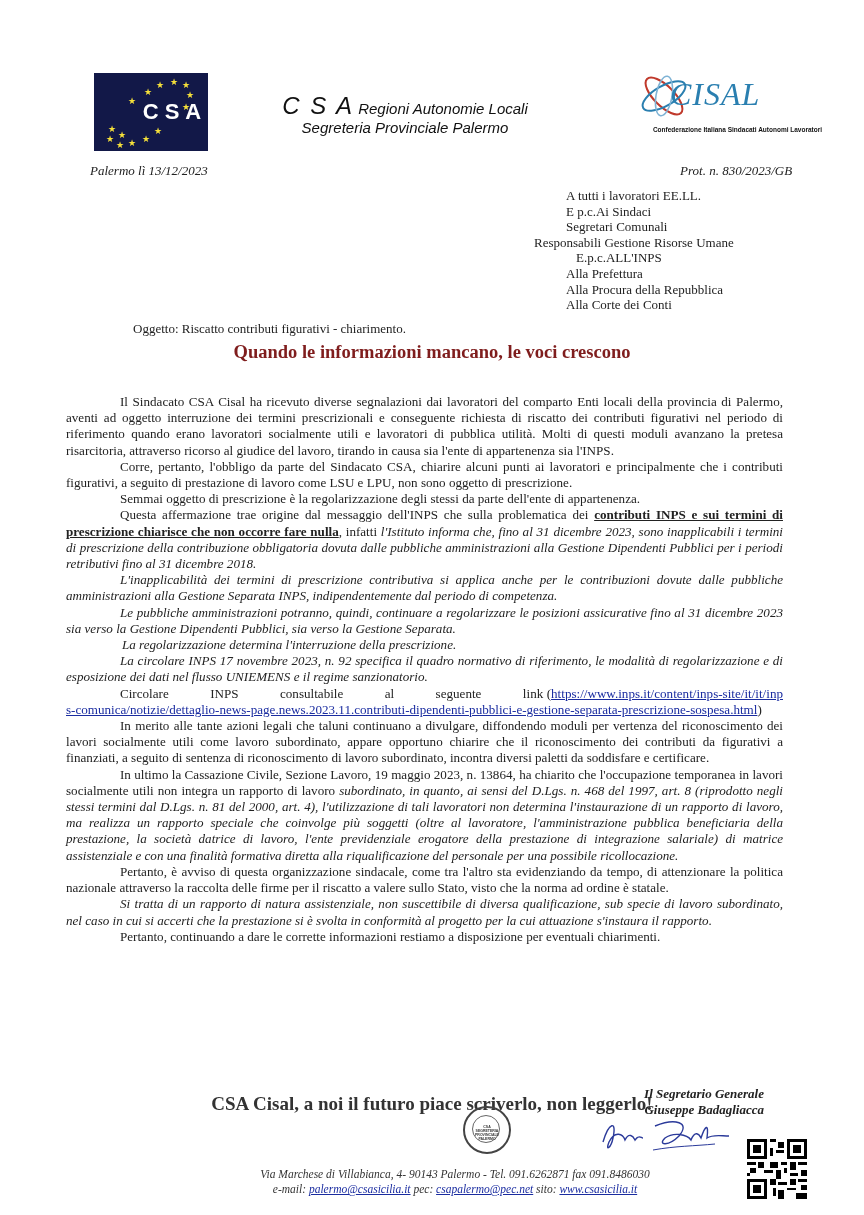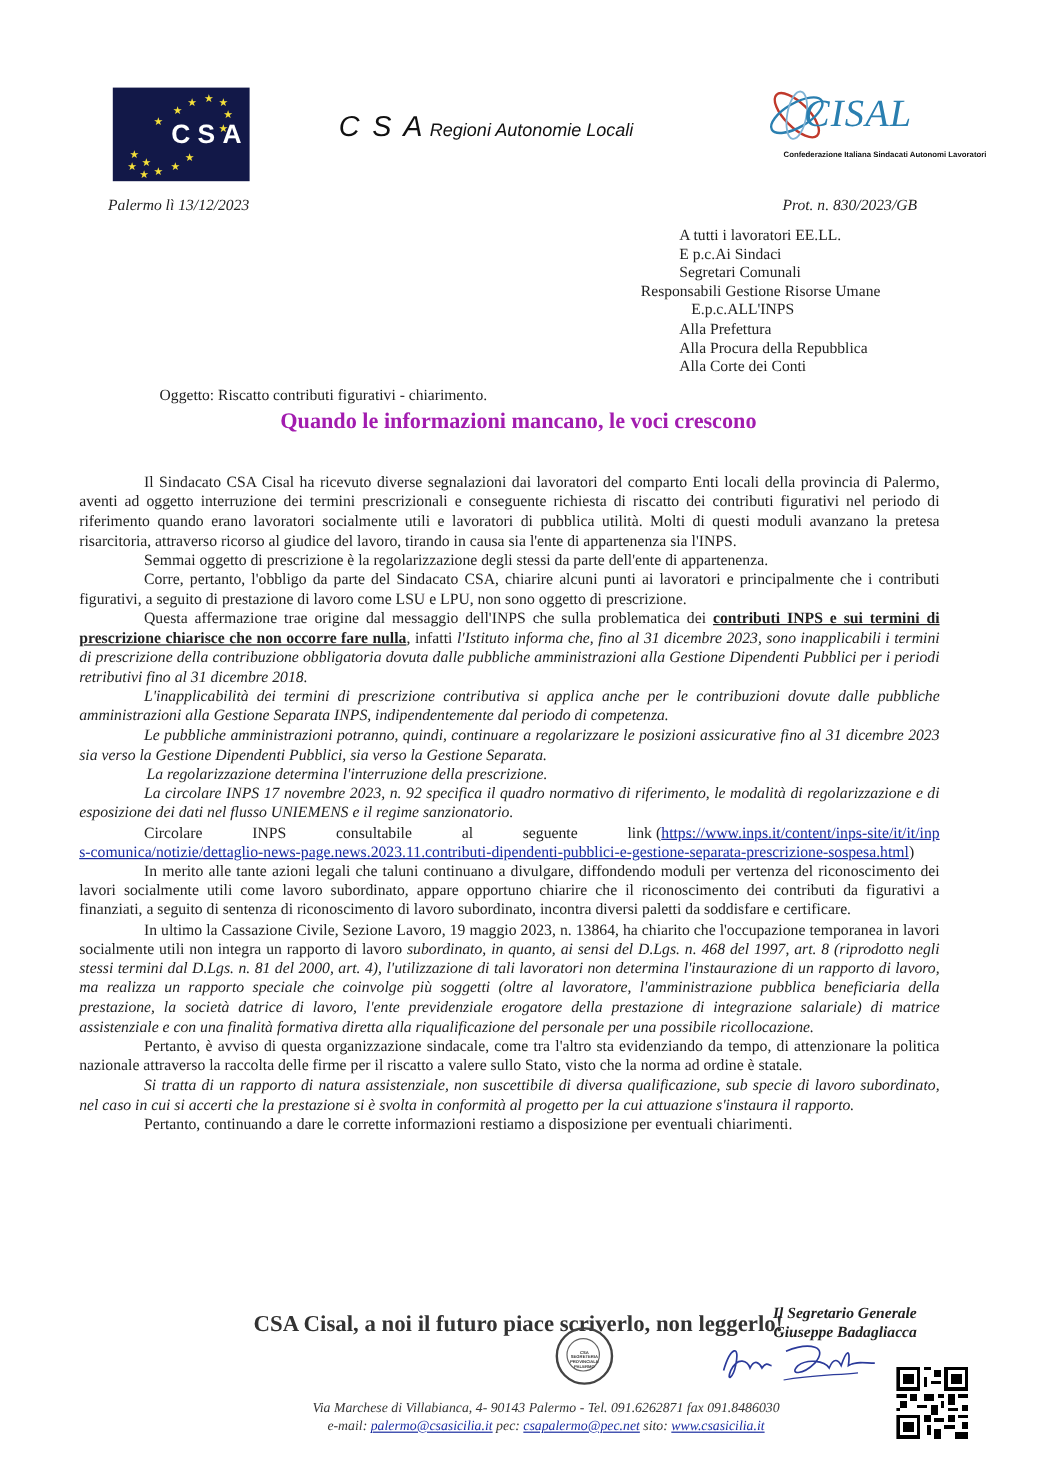--- a/index.html
+++ b/index.html
@@ -19,30 +19,30 @@
   .hdr-center .l1 .big { font-size: 24px; letter-spacing: 2px; }
   .hdr-center .l2 { font-size: 15px; margin-top: -1px; }
 
   .logo-cisal { left: 630px; top: 66px; width: 210px; height: 76px; }
   .cisal-word { position: absolute; left: 40px; top: 10px; font-family: "Liberation Serif", serif;
      font-style: italic; font-size: 32px; color: #2a7fb0; letter-spacing: 1px; }
   .cisal-sub { position: absolute; left: 0; top: 60px; width: 215px; text-align: center;
      font-family: "Liberation Sans", sans-serif; font-weight: bold; font-size: 6.5px; color: #111; }
 
   .date { left: 90px; top: 163px; font-style: italic; font-size: 13px; }
-  .prot { left: 652px; top: 163px; font-style: italic; font-size: 13px; }
+  .prot { left: 680px; top: 163px; font-style: italic; font-size: 13px; }
 
   
   .recip { left: 548px; top: 188px; width: 232px; font-size: 13px; line-height: 15.6px; }
   .recip .row { display: flex; justify-content: space-between; }
   .recip .row .r { text-align: left; flex: 1; }
   .recip .row .l { padding-left: 18px; white-space: nowrap; }
 
   .subject { left: 133px; top: 321px; font-size: 13px; }
-  .title { left: 0; width: 864px; top: 342px; text-align: center; font-weight: bold; font-size: 18.5px; color: #a21caf; }
+  .title { left: 0; width: 864px; top: 342px; text-align: center; font-weight: bold; font-size: 18.5px; color: #7f1d1d; }
 
   
   .body { left: 66px; top: 394px; width: 717px; font-size: 13.1px; line-height: 16.2px; color: #222; }
   .body p { margin: 0; text-align: justify; text-indent: 0; }
   .body .ind { text-indent: 54px; }
   .body i { font-style: italic; }
   .body .bu { font-weight: bold; text-decoration: underline; }
   .body a { color: #1a2ca0; text-decoration: underline; }
   .body .ul { }
 
@@ -79,20 +79,21 @@
   <span class="star" style="left:48px;top:62px">★</span>
   <span class="star" style="left:60px;top:54px">★</span>
   <span class="star" style="left:24px;top:58px">★</span>
   <div class="txt">CSA</div>
 </div>
 
 <div class="abs hdr-center">
   <div class="l1">
     <span class="big">C S A</span><span> Regioni Autonomie Locali</span>
   </div>
+  <div class="l2">Segreteria Provinciale Palermo</div>
 </div>
 
 <div class="abs logo-cisal">
   <svg width="60" height="56" style="position:absolute;left:6px;top:2px">
     <ellipse cx="28" cy="28" rx="24" ry="10" fill="none" stroke="#c0392b" stroke-width="2" transform="rotate(45 28 28)"></ellipse>
     <ellipse cx="28" cy="28" rx="24" ry="10" fill="none" stroke="#2a7fb0" stroke-width="2" transform="rotate(-30 28 28)"></ellipse>
     <ellipse cx="28" cy="28" rx="20" ry="8" fill="none" stroke="#7fb3d5" stroke-width="1.5" transform="rotate(100 28 28)"></ellipse>
   </svg>
   <div class="cisal-word">CISAL</div>
   <div class="cisal-sub">Confederazione Italiana Sindacati Autonomi Lavoratori</div>
@@ -134,22 +135,22 @@
       <span class="l"></span>
       <span class="r">Alla Corte dei Conti</span>
     </div>
 </div>
 
 <div class="abs subject">Oggetto: Riscatto contributi figurativi - chiarimento.</div>
 <div class="abs title">Quando le informazioni mancano, le voci crescono</div>
 
 <div class="abs body">
   <p class="ind">Il Sindacato CSA Cisal ha ricevuto diverse segnalazioni dai lavoratori del comparto Enti locali della provincia di Palermo, aventi ad oggetto interruzione dei termini prescrizionali e conseguente richiesta di riscatto dei contributi figurativi nel periodo di riferimento quando erano lavoratori socialmente utili e lavoratori di pubblica utilità. Molti di questi moduli avanzano la pretesa risarcitoria, attraverso ricorso al giudice del lavoro, tirando in causa sia l'ente di appartenenza sia l'INPS.</p>
+  <p class="ind">Corre, pertanto, l'obbligo da parte del Sindacato CSA, chiarire alcuni punti ai lavoratori e principalmente che i contributi figurativi, a seguito di prestazione di lavoro come LSU e LPU, non sono oggetto di prescrizione.</p>
   <p class="ind">Semmai oggetto di prescrizione è la regolarizzazione degli stessi da parte dell'ente di appartenenza.</p>
-  <p class="ind">Corre, pertanto, l'obbligo da parte del Sindacato CSA, chiarire alcuni punti ai lavoratori e principalmente che i contributi figurativi, a seguito di prestazione di lavoro come LSU e LPU, non sono oggetto di prescrizione.</p>
   <p class="ind"><span>Questa affermazione trae origine dal messaggio dell'INPS che sulla problematica dei </span><span class="bu">contributi INPS e sui termini di prescrizione chiarisce che non occorre fare nulla</span><span>, infatti </span><i>l'Istituto informa che, fino al 31 dicembre 2023, sono inapplicabili i termini di prescrizione della contribuzione obbligatoria dovuta dalle pubbliche amministrazioni alla Gestione Dipendenti Pubblici per i periodi retributivi fino al 31 dicembre 2018.</i></p>
   <p class="ind"><i>L'inapplicabilità dei termini di prescrizione contributiva si applica anche per le contribuzioni dovute dalle pubbliche amministrazioni alla Gestione Separata INPS, indipendentemente dal periodo di competenza.</i></p>
   <p class="ind"><i>Le pubbliche amministrazioni potranno, quindi, continuare a regolarizzare le posizioni assicurative fino al 31 dicembre 2023 sia verso la Gestione Dipendenti Pubblici, sia verso la Gestione Separata.</i></p>
   <p class="ind" style="text-indent:56px"><i>La regolarizzazione determina l'interruzione della prescrizione.</i></p>
   <p class="ind"><i>La circolare INPS 17 novembre 2023, n. 92 specifica il quadro normativo di riferimento, le modalità di regolarizzazione e di esposizione dei dati nel flusso UNIEMENS e il regime sanzionatorio.</i></p>
   <p class="ind" style="word-break:break-all"><span class="ul" style="word-spacing:38px">Circolare INPS consultabile al seguente link</span> (<a>https://www.inps.it/content/inps-site/it/it/inps-comunica/notizie/dettaglio-news-page.news.2023.11.contributi-dipendenti-pubblici-e-gestione-separata-prescrizione-sospesa.html</a>)</p>
   <p class="ind">In merito alle tante azioni legali che taluni continuano a divulgare, diffondendo moduli per vertenza del riconoscimento  dei lavori socialmente utili come lavoro subordinato, appare opportuno chiarire che il riconoscimento dei contributi da figurativi a finanziati, a seguito di sentenza di riconoscimento di lavoro subordinato, incontra diversi paletti da soddisfare e certificare.</p>
   <p class="ind"><span>In ultimo la Cassazione Civile, Sezione Lavoro, 19 maggio 2023, n. 13864, ha chiarito che l'occupazione temporanea in lavori socialmente utili non integra un rapporto di lavoro </span><i>subordinato, in quanto, ai sensi del D.Lgs. n. 468 del 1997, art. 8 (riprodotto negli stessi termini dal D.Lgs. n. 81 del 2000, art. 4), l'utilizzazione di tali lavoratori non determina l'instaurazione di un rapporto di lavoro, ma realizza un rapporto speciale che coinvolge più soggetti (oltre al lavoratore, l'amministrazione pubblica beneficiaria della prestazione, la società datrice di lavoro, l'ente previdenziale erogatore della prestazione di integrazione salariale) di matrice assistenziale e con una finalità formativa diretta alla riqualificazione del personale per una possibile ricollocazione.</i></p>
   <p class="ind">Pertanto, è avviso di questa organizzazione sindacale, come tra l'altro sta evidenziando da tempo, di attenzionare la politica nazionale attraverso la raccolta delle firme per il riscatto a valere sullo Stato, visto che la norma ad ordine è statale.</p>
   <p class="ind"><i>Si tratta di un rapporto di natura assistenziale, non suscettibile di diversa qualificazione, sub specie di lavoro subordinato, nel caso in cui si accerti che la prestazione si è svolta in conformità al progetto per la cui attuazione s'instaura il rapporto.</i></p>

